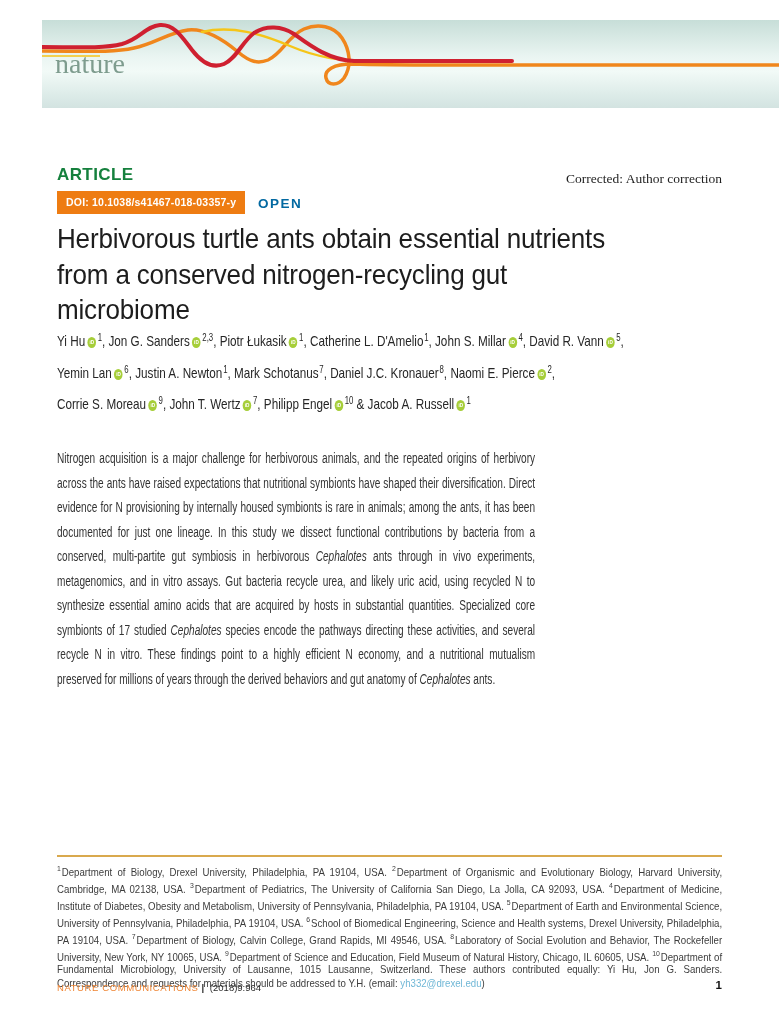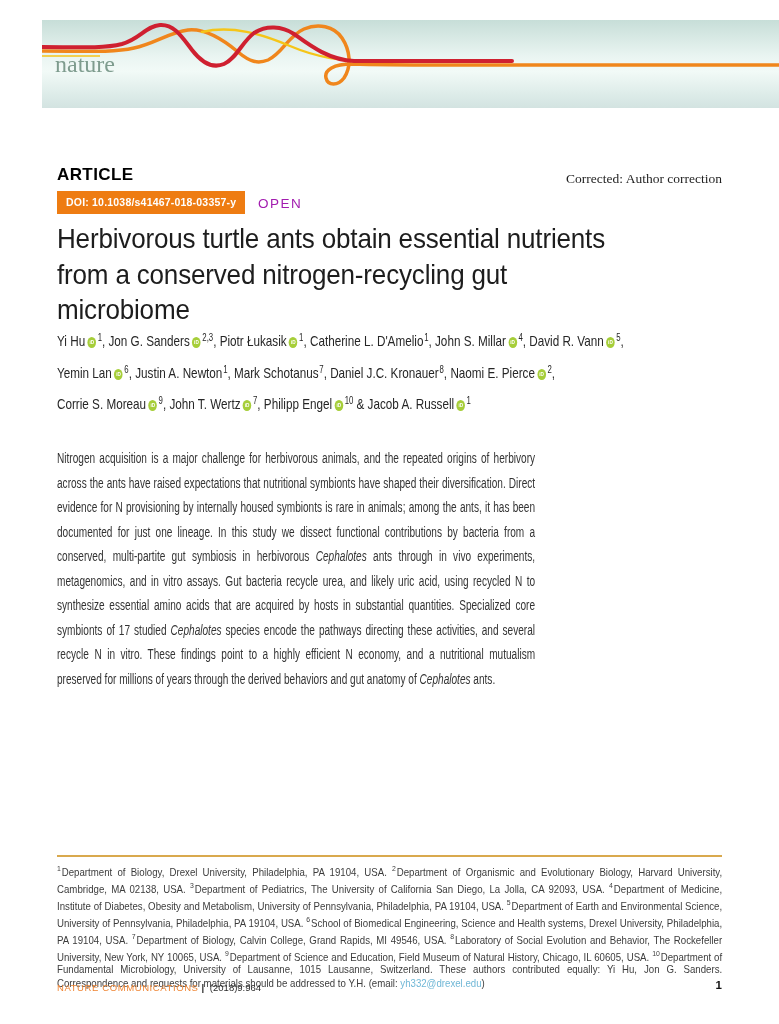--- a/index.html
+++ b/index.html
@@ -4,33 +4,33 @@
 <style>
   html,body{margin:0;padding:0;background:#ffffff;}
   .page{position:relative;width:779px;height:1024px;background:#fff;overflow:hidden;
         font-family:"Liberation Sans",sans-serif;color:#222;}
 
   
   .banner{position:absolute;left:42px;top:20px;width:737px;height:88px;
           background:linear-gradient(180deg,#c7ded8 0%,#eaf5f2 42%,#f2faf7 58%,#dcebe8 86%,#d3e3e1 100%);}
   .ribbon{position:absolute;left:0;top:0;width:737px;height:88px;}
   .logo-nature{position:absolute;left:13px;top:30px;font-family:"Liberation Serif",serif;
-               font-size:24px;line-height:28px;color:#7e9c8e;}
+               font-size:28px;line-height:28px;color:#7e9c8e;}
   .logo-comms{position:absolute;left:13px;top:59px;font-size:19.5px;line-height:19.5px;
               font-weight:700;color:#84968e;letter-spacing:.5px;}
 
   
   .article-label{position:absolute;left:57px;top:165px;font-size:17px;font-weight:600;
-                 letter-spacing:.4px;color:#000000;}
+                 letter-spacing:.4px;color:#15803d;}
   .corrected{position:absolute;right:57px;top:171px;font-family:"Liberation Serif",serif;
              font-size:13.5px;color:#1f1f1f;}
   .doi-badge{position:absolute;left:57px;top:191px;height:23px;line-height:23px;
              padding:0 9px;background:#ee7c12;color:#fff;font-size:10.5px;font-weight:700;
              letter-spacing:.2px;}
-  .open-label{position:absolute;left:258px;top:196px;color:#a21caf;font-weight:400;
+  .open-label{position:absolute;left:258px;top:196px;color:#0369a1;font-weight:700;
               font-size:13.5px;letter-spacing:1.5px;}
 
   .title{position:absolute;left:57px;top:221px;width:700px;font-size:28px;line-height:35.5px;
          color:#1d1d1d;white-space:pre-line;transform:scaleX(.93);transform-origin:0 0;
          letter-spacing:-.2px;}
 
   .authors{position:absolute;left:57px;top:326px;width:846px;font-size:15px;line-height:29.5px;
            color:#262626;transform:scaleX(.78);transform-origin:0 0;}
   .authors .sup{font-size:10px;position:relative;top:-5px;margin-left:1px;}
   .orcid{display:inline-block;width:11px;height:11px;border-radius:50%;background:#a6ce39;

